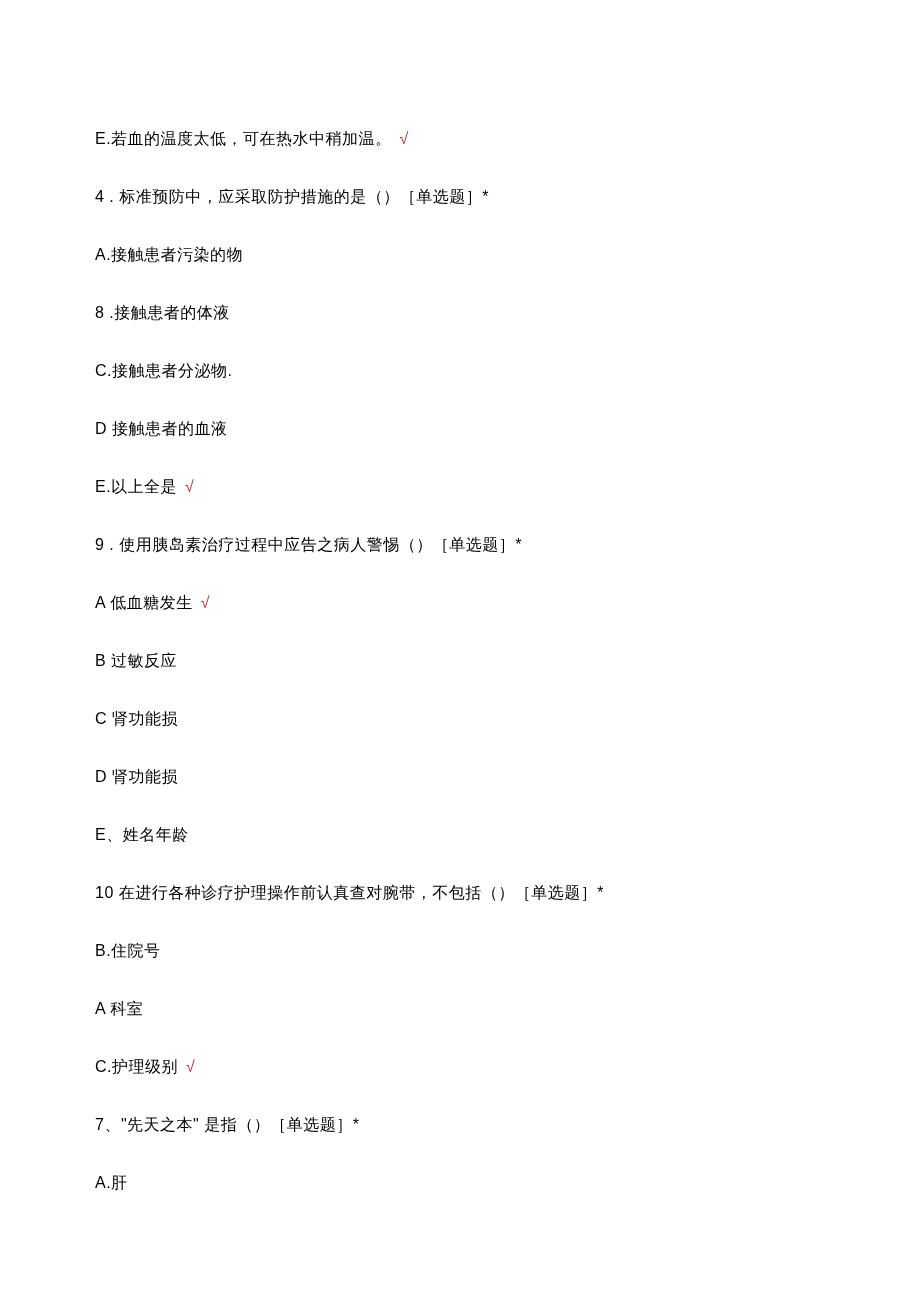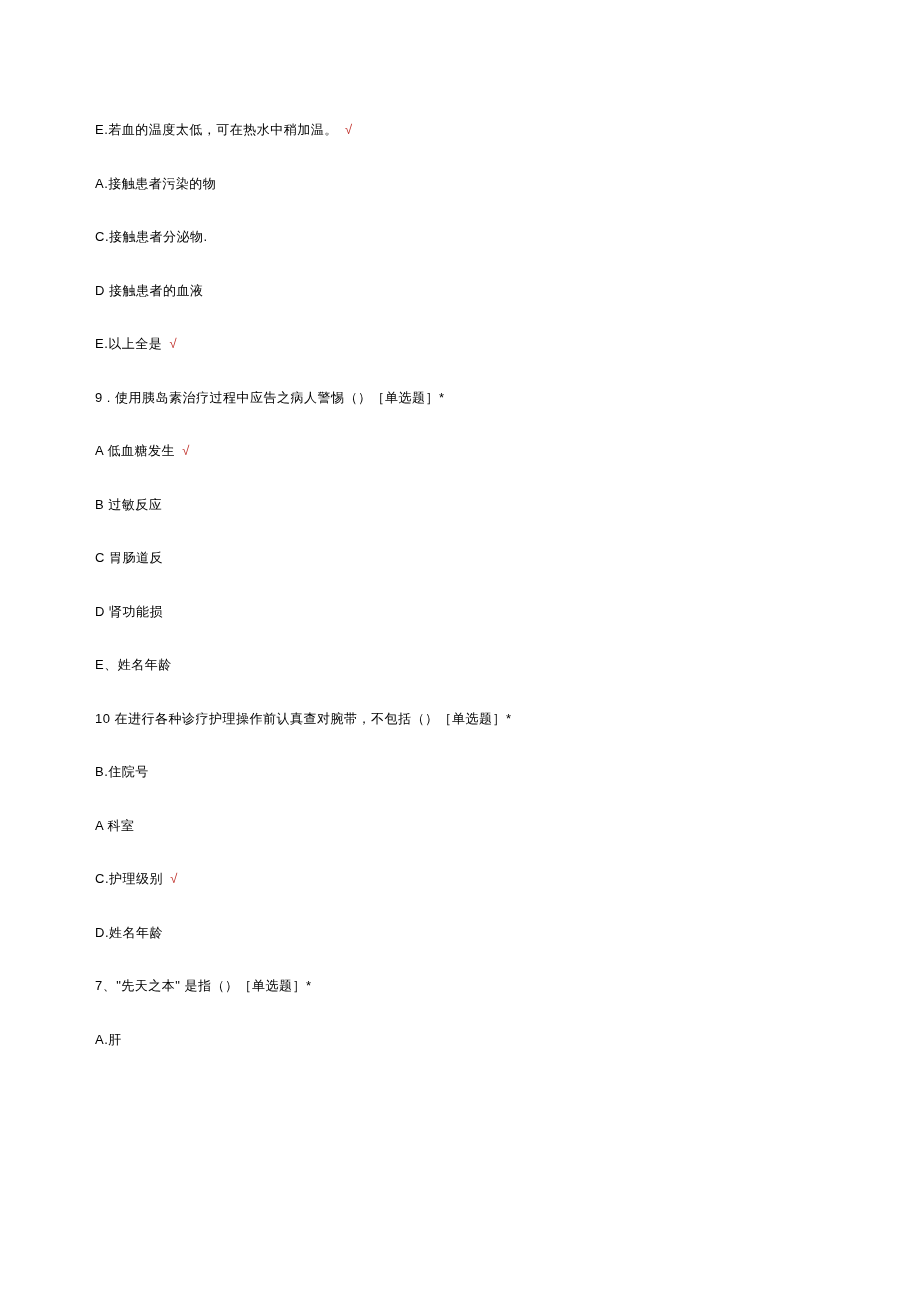--- a/index.html
+++ b/index.html
@@ -8,41 +8,47 @@
     width: 920px;
     background: #ffffff;
     font-family: "Microsoft YaHei", "SimSun", Arial, sans-serif;
   }
   .page {
     padding: 120px 95px 60px 95px;
     box-sizing: border-box;
     width: 920px;
   }
   .line {
-    font-size: 13px;
+    font-size: 16px;
     color: #000000;
-    margin: 0 0 34px 0;
+    margin: 7px 0 34px 0;
     line-height: 1.5;
     letter-spacing: 0.5px;
   }
   .check {
     color: #c0302a;
     margin-left: 3px;
   }
 </style>
 </head>
 <body>
 
 <div class="page">
   <p class="line">
     <span>E.若血的温度太低，可在热水中稍加温。</span>
     <span class="check">√</span>
   </p>
   <p class="line">
+    <span>4  . 标准预防中，应采取防护措施的是（）［单选题］*</span>
+  </p>
+  <p class="line">
     <span>A.接触患者污染的物</span>
+  </p>
+  <p class="line">
+    <span>8  .接触患者的体液</span>
   </p>
   <p class="line">
     <span>C.接触患者分泌物.</span>
   </p>
   <p class="line">
     <span>D 接触患者的血液</span>
   </p>
   <p class="line">
     <span>E.以上全是</span>
     <span class="check">√</span>
@@ -51,21 +57,21 @@
     <span>9  . 使用胰岛素治疗过程中应告之病人警惕（）［单选题］*</span>
   </p>
   <p class="line">
     <span>A 低血糖发生</span>
     <span class="check">√</span>
   </p>
   <p class="line">
     <span>B 过敏反应</span>
   </p>
   <p class="line">
-    <span>C 胃肠道反</span>
+    <span>C 肾功能损</span>
   </p>
   <p class="line">
     <span>D 肾功能损</span>
   </p>
   <p class="line">
     <span>E、姓名年龄</span>
   </p>
   <p class="line">
     <span>10  在进行各种诊疗护理操作前认真查对腕带，不包括（）［单选题］*</span>
   </p>
@@ -73,21 +79,18 @@
     <span>B.住院号</span>
   </p>
   <p class="line">
     <span>A 科室</span>
   </p>
   <p class="line">
     <span>C.护理级别</span>
     <span class="check">√</span>
   </p>
   <p class="line">
-    <span>D.姓名年龄</span>
-  </p>
-  <p class="line">
     <span>7、"先天之本" 是指（）［单选题］*</span>
   </p>
   <p class="line">
     <span>A.肝</span>
   </p>
 </div>
 
 </body></html>

